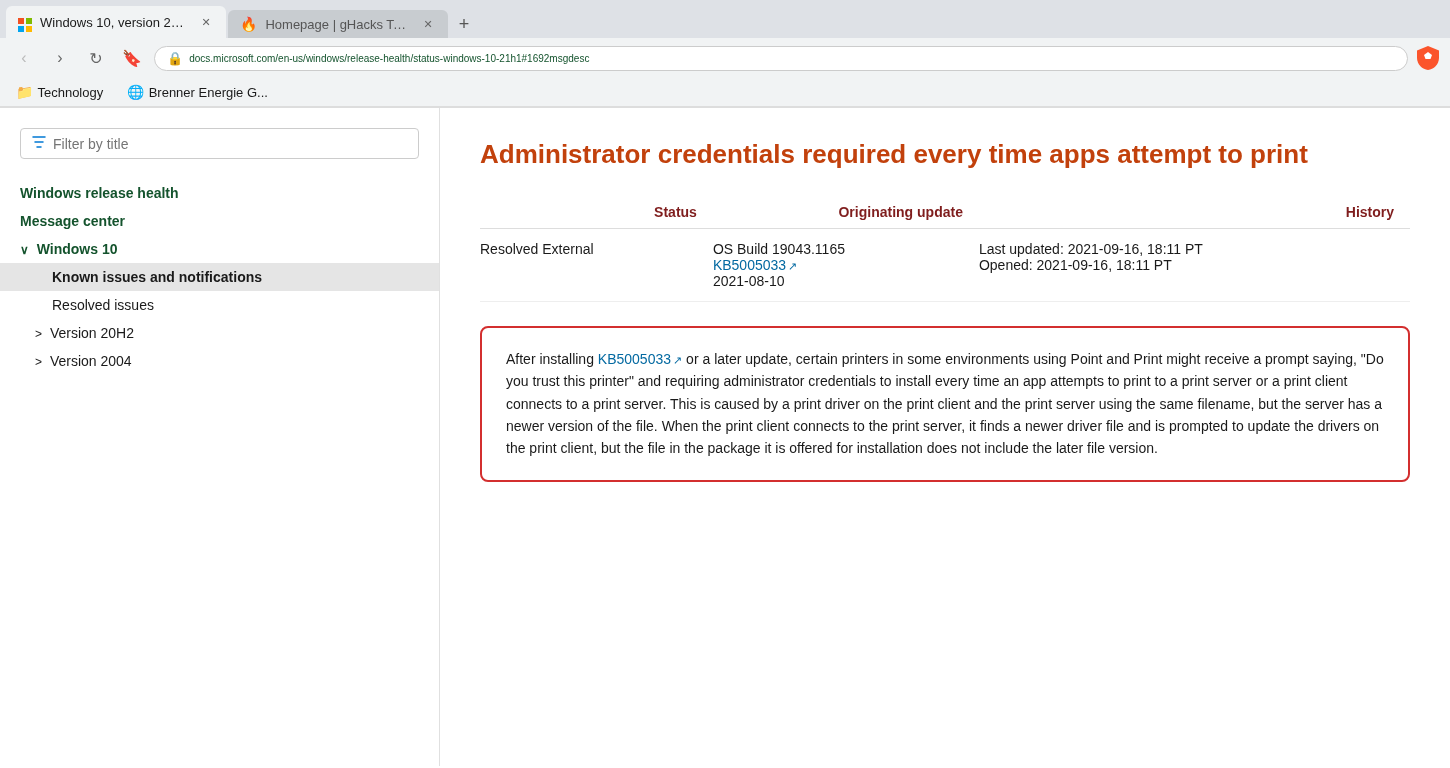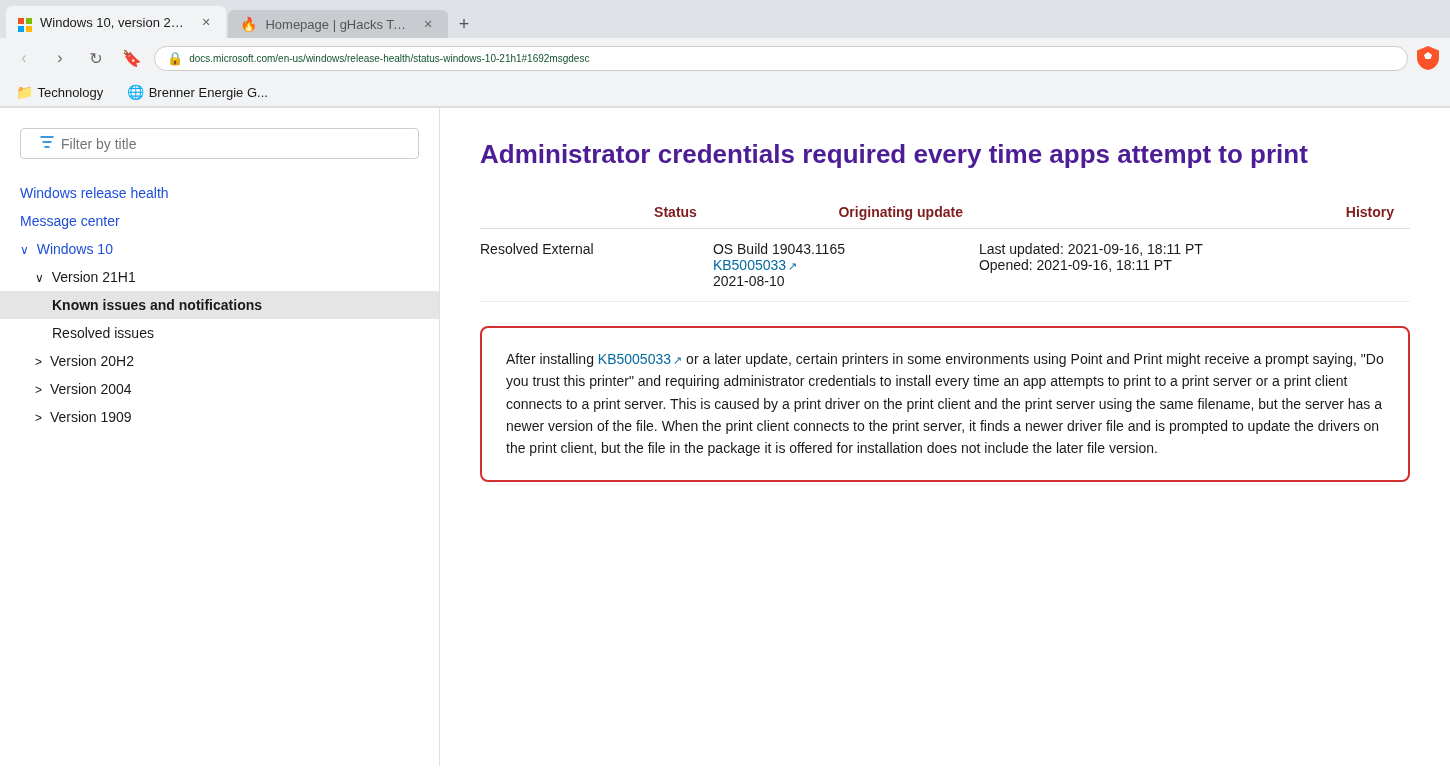--- a/index.html
+++ b/index.html
@@ -27,34 +27,34 @@
     .bookmark-item { display: flex; align-items: center; gap: 4px; cursor: pointer; color: #1a1a1a; padding: 2px 6px; border-radius: 4px; }
     .bookmark-folder-icon { color: #f9a825; font-size: 14px; }
     .bookmark-globe-icon { color: #5f6368; font-size: 14px; }
 
     
     .page-container { display: flex; height: calc(768px - 110px); overflow: hidden; }
 
     
     .sidebar { width: 440px; min-width: 440px; border-right: 1px solid #e0e0e0; padding: 20px 0; overflow-y: auto; }
     .filter-box { margin: 0 20px 20px 20px; }
-    .filter-input-wrapper { display: flex; align-items: center; border: 1px solid #ccc; border-radius: 4px; padding: 5px 18px; gap: 6px; }
+    .filter-input-wrapper { display: flex; align-items: center; border: 1px solid #ccc; border-radius: 4px; padding: 5px 10px; gap: 6px; }
     .filter-icon { color: #0078d4; font-size: 14px; }
     .filter-input-wrapper input { border: none; outline: none; font-size: 14px; color: #555; flex: 1; }
 
     .nav-item { padding: 6px 20px; cursor: pointer; font-size: 14px; color: #1a1a1a; }
-    .nav-item.section-header { font-weight: 400; color: #1d4ed8; }
+    .nav-item.section-header { font-weight: 700; color: #14532d; }
     .nav-item.sub-item { padding-left: 35px; }
     .nav-item.sub-sub-item { padding-left: 52px; }
     .nav-item.active { background: #e5e5e5; font-weight: 600; }
     .expand-icon { font-size: 12px; margin-right: 4px; }
 
     
     .main-content { flex: 1; padding: 30px 40px; overflow-y: auto; }
-    .article-title { font-size: 26px; font-weight: 700; color: #4c1d95; margin-bottom: 24px; line-height: 1.3; }
+    .article-title { font-size: 26px; font-weight: 700; color: #c2410c; margin-bottom: 24px; line-height: 1.3; }
 
     
     .status-table { width: 100%; border-collapse: collapse; margin-bottom: 24px; }
     .status-table th { text-align: right; padding: 8px 16px 8px 0; font-weight: 600; font-size: 14px; border-bottom: 1px solid #ddd; color: #7f1d1d; }
     .status-table td { text-align: left; padding: 12px 16px 12px 0; font-size: 14px; vertical-align: top; border-bottom: 1px solid #eee; }
     .link-blue { color: #0369a1; text-decoration: none; cursor: pointer; }
     .ext-link-icon { font-size: 11px; margin-left: 2px; }
 
     
     .desc-box { border: 2px solid #d32f2f; border-radius: 8px; padding: 20px 24px; font-size: 14px; line-height: 1.6; color: #1a1a1a; }
@@ -136,41 +136,33 @@
     <div class="nav-item section-header">
       <span>Windows release health</span>
     </div>
     <div class="nav-item section-header">
       <span>Message center</span>
     </div>
     <div class="nav-item section-header">
       <span class="expand-icon">∨</span>
       <span>Windows 10</span>
     </div>
-    <div class="nav-item sub-item">
-      <span class="expand-icon">∨</span>
-      <span>Version 21H1</span>
-    </div>
     <div class="nav-item sub-sub-item active">
       <span>Known issues and notifications</span>
     </div>
     <div class="nav-item sub-sub-item">
       <span>Resolved issues</span>
     </div>
     <div class="nav-item sub-item">
       <span class="expand-icon">&gt;</span>
       <span>Version 20H2</span>
     </div>
     <div class="nav-item sub-item">
       <span class="expand-icon">&gt;</span>
       <span>Version 2004</span>
-    </div>
-    <div class="nav-item sub-item">
-      <span class="expand-icon">&gt;</span>
-      <span>Version 1909</span>
     </div>
   </div>
 
   <div class="main-content">
     <h1 class="article-title">Administrator credentials required every time apps attempt to print</h1>
 
     <table class="status-table">
       <thead>
         <tr>
           <th>Status</th>

